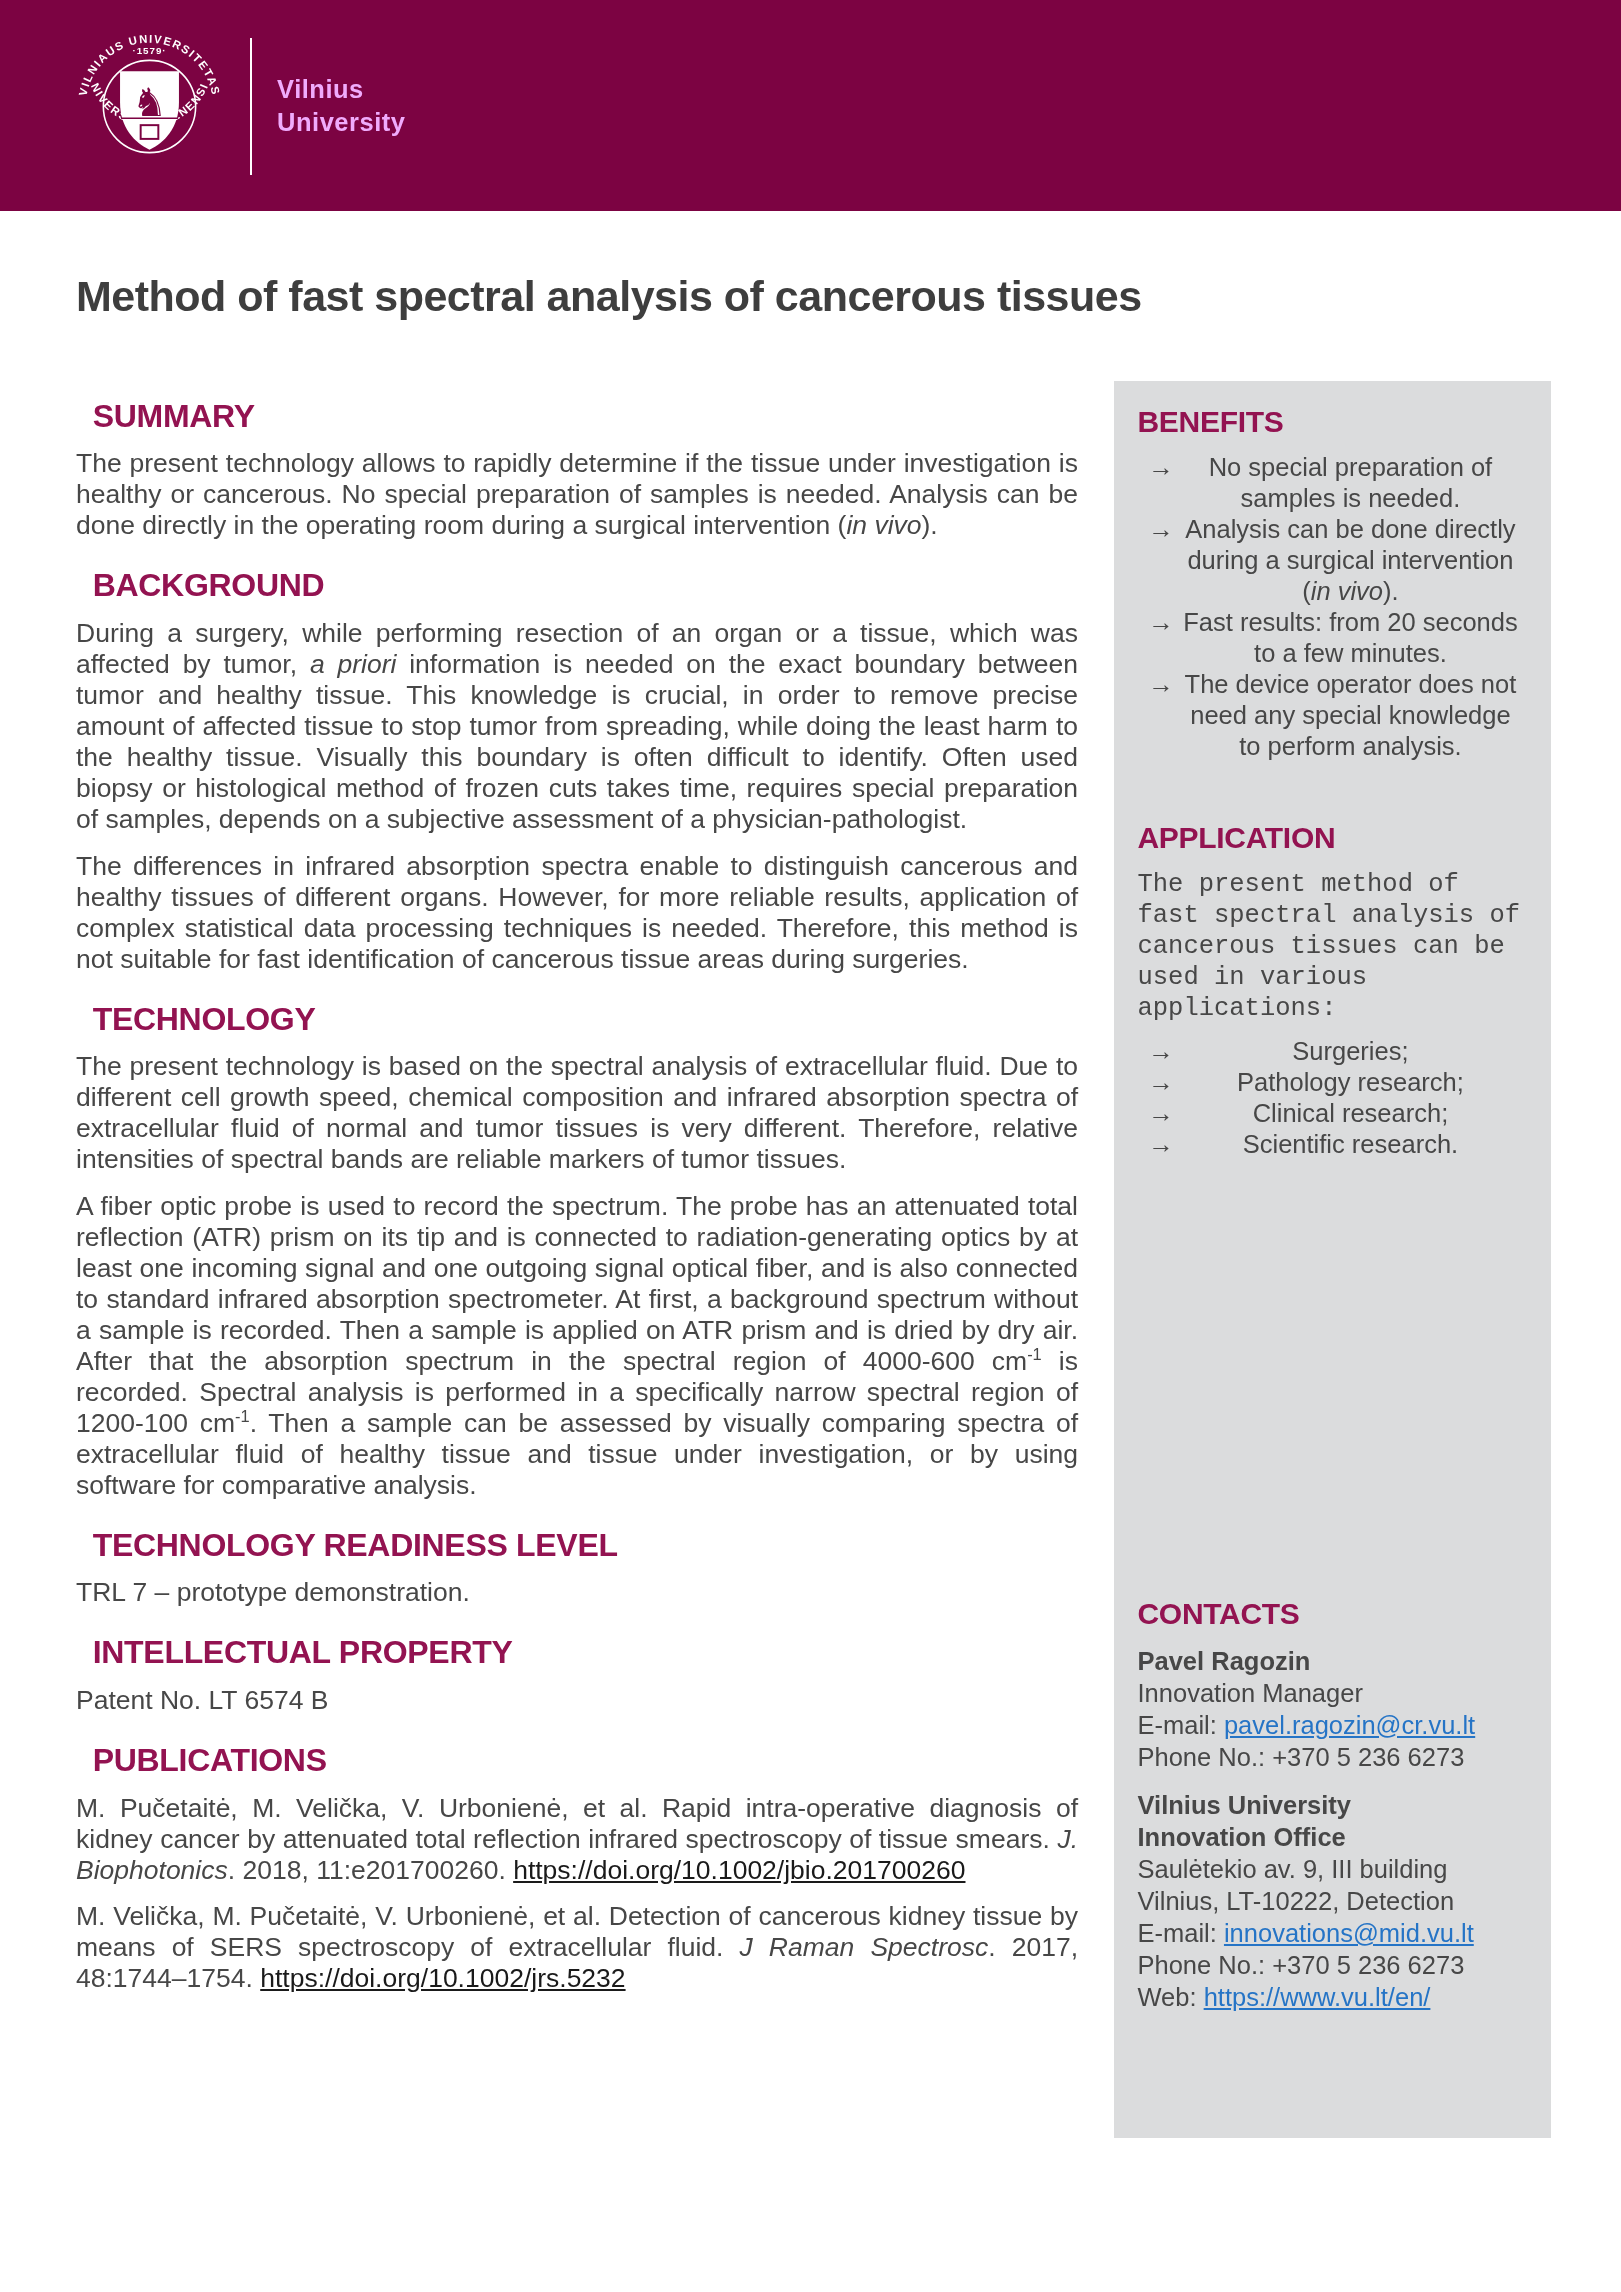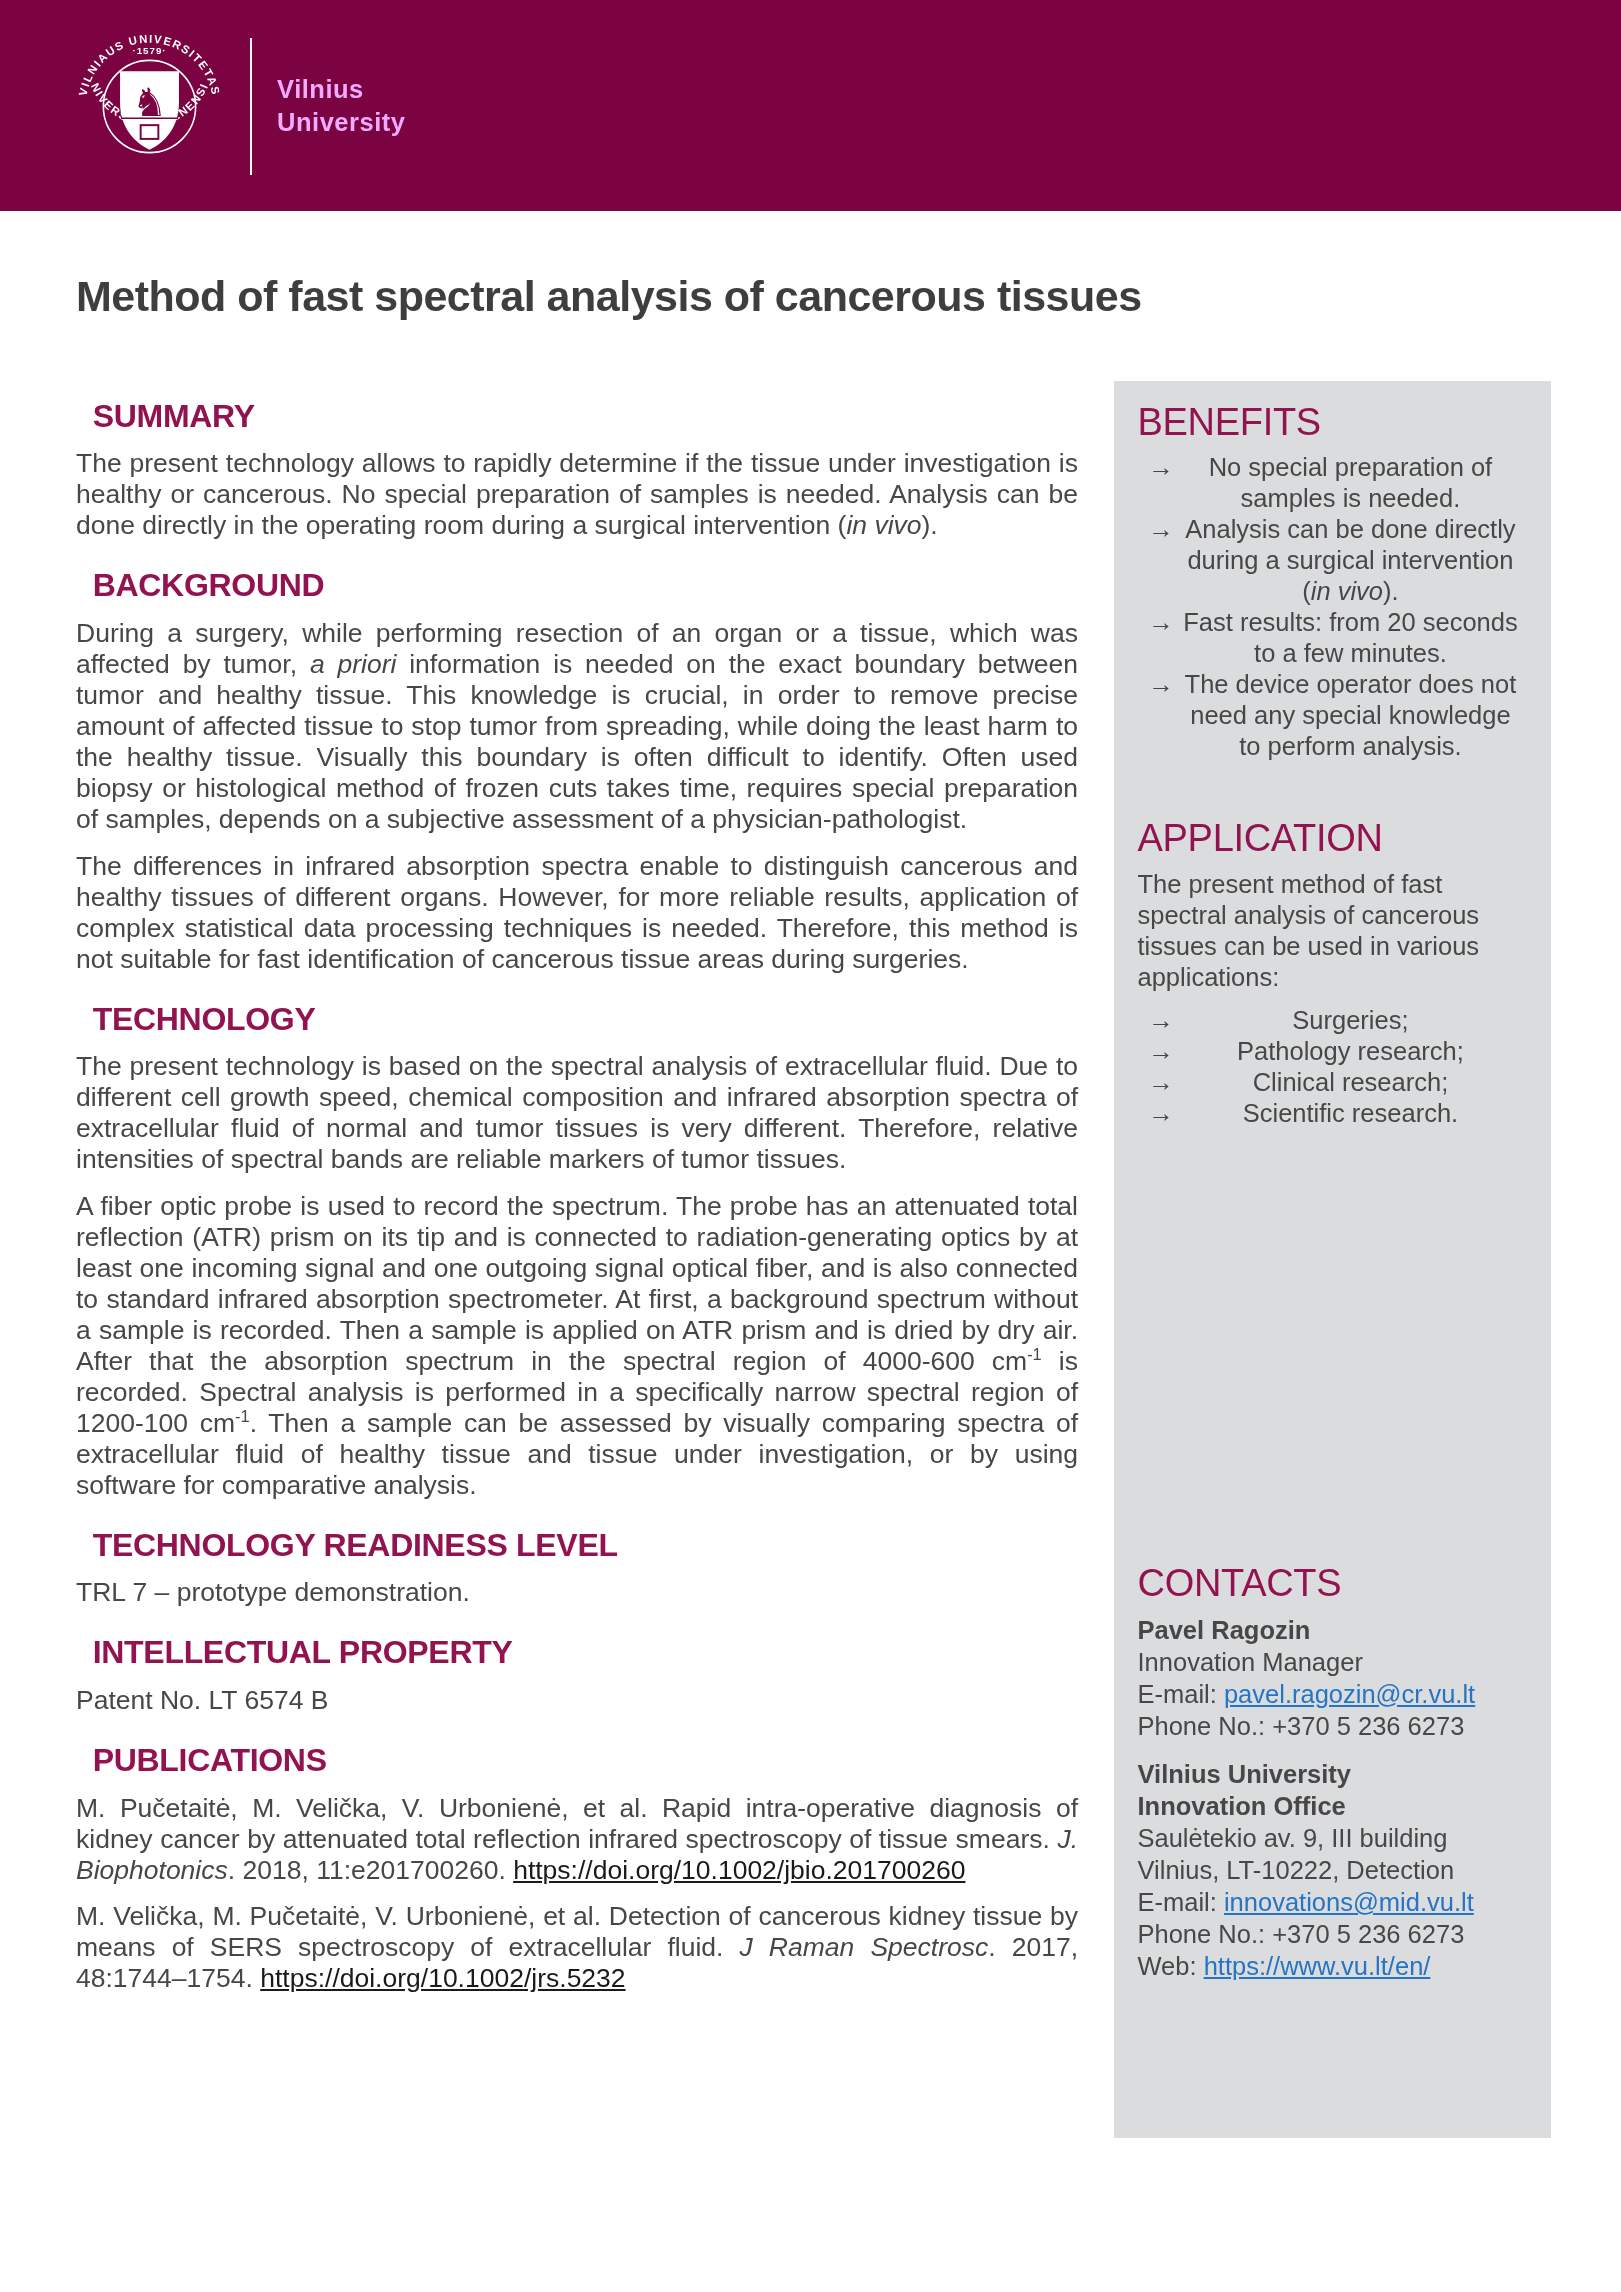--- a/index.html
+++ b/index.html
@@ -38,25 +38,25 @@
 
   sup{font-size:0.62em;vertical-align:super;line-height:0;}
   .it{font-style:italic;}
   .bd{font-weight:bold;}
   a.lnk-blue{color:var(--link-blue);text-decoration:underline;cursor:pointer;}
   a.lnk-black{color:var(--link-black);text-decoration:underline;cursor:pointer;}
 
   
   .sidebar{width:437px;height:1757px;background:var(--sidebar-bg);
            padding:25.5px 27.4px 0 23.5px;font-size:25.5px;line-height:31px;}
-  .sidebar h2{color:var(--heading-maroon);font-size:38px;line-height:30px;font-weight:normal;
+  .sidebar h2{color:var(--heading-maroon);font-size:30px;line-height:30px;font-weight:bold;
               margin:0 0 15.7px 0;letter-spacing:-0.3px;}
   .sidebar section.application h2{margin-top:61px;}
   .sidebar section.contacts h2{margin-top:439px;}
-  .sidebar p.intro{margin:0 0 11.8px 0;}
+  .sidebar p.intro{margin:0 0 11.8px 0;font-family:Liberation Mono, monospace;}
   ul.arrow-list{list-style:none;margin:0;padding:0 0 0 10.8px;}
   ul.arrow-list li{display:flex;align-items:flex-start;}
   ul.arrow-list .arrow{flex:0 0 29px;}
   ul.arrow-list .li-text{flex:1;text-align:center;}
   .contact-block{margin:0 0 16.7px 0;font-size:25.5px;line-height:32px;}
   .contact-block .line{white-space:nowrap;}
 </style>
 </head>
 <body>
 

